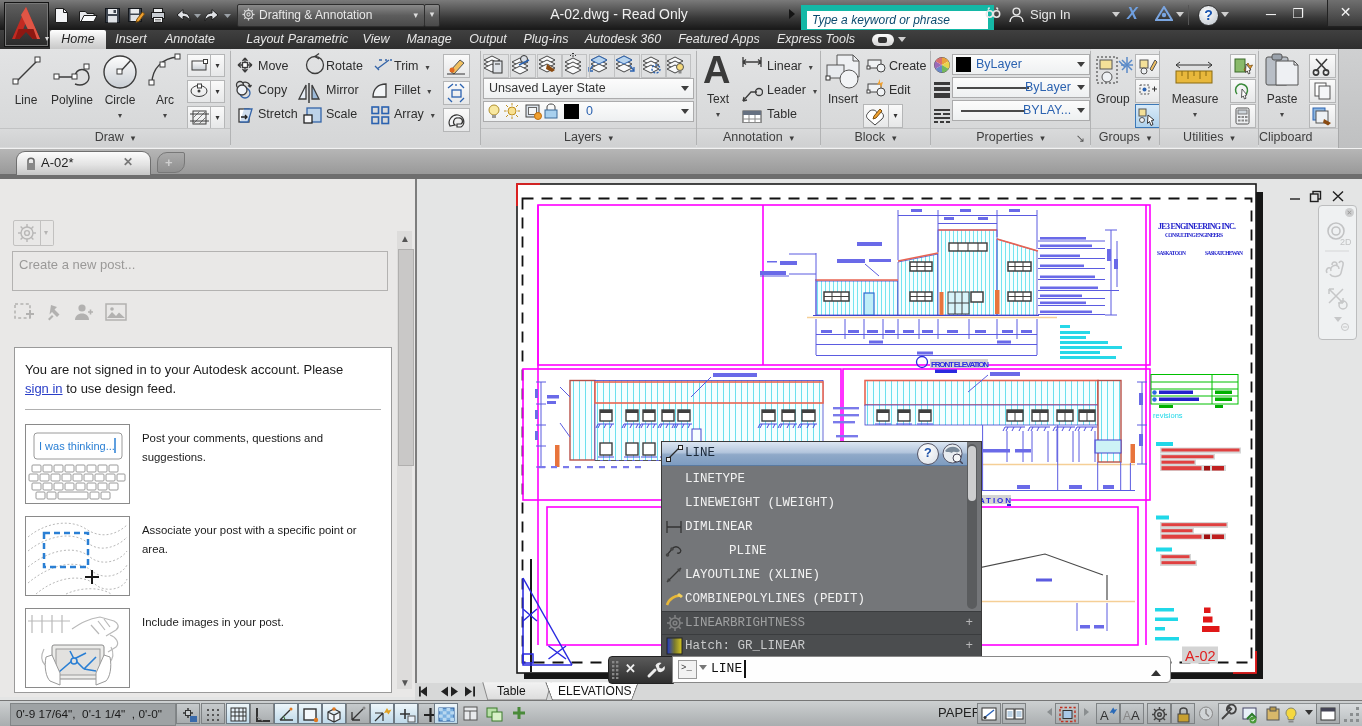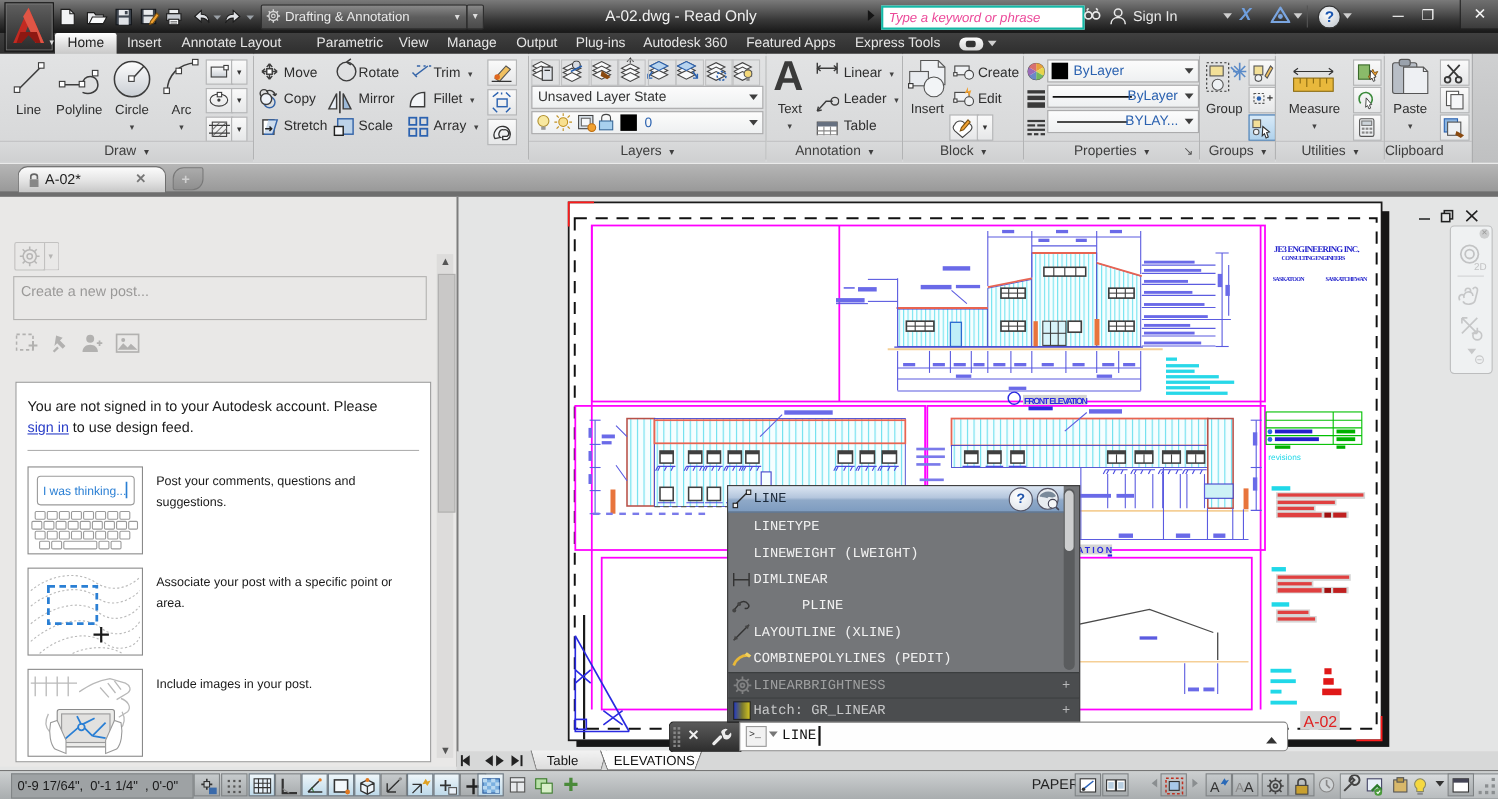--- a/index.html
+++ b/index.html
@@ -6,26 +6,26 @@
 body{width:1362px;height:726px;position:relative;overflow:hidden;font-family:"Liberation Sans",sans-serif;background:#e4e5e5;font-size:12px;}
 .abs{position:absolute;}
 
 #titlebar{left:0;top:0;width:1362px;height:30px;background:linear-gradient(#7a7a7a,#5a5a5a 30%,#383838 60%,#1b1b1b 95%);}
 #logo{left:4px;top:2px;width:43px;height:43px;background:linear-gradient(#5f5f5f,#2a2a2a);border:1px solid #141414;box-shadow:inset 0 0 0 1px #777;z-index:30;}
 #logo svg{position:absolute;left:3px;top:3px;}
 .qat{top:7px;height:17px;}
 #wsdd{left:237px;top:4px;width:186px;height:21px;background:linear-gradient(#8a8a8a,#5d5d5d 50%,#4a4a4a);border:1px solid #2e2e2e;border-radius:2px;color:#e8e8e8;font-size:12px;line-height:20px;}
 #wsdd2{left:424px;top:4px;width:14px;height:21px;background:linear-gradient(#8a8a8a,#5d5d5d 50%,#4a4a4a);border:1px solid #2e2e2e;border-radius:2px;color:#ddd;text-align:center;line-height:19px;font-size:9px;}
 #wtitle{left:619px;top:6px;transform:translateX(-50%);color:#f0f0f0;font-size:14px;white-space:nowrap;}
-#search{left:801px;top:5px;width:176px;height:18px;background:#fff;border:2px solid #14b8a6;color:#ec4899;font-style:italic;font-size:12px;line-height:18px;padding-left:5px;}
+#search{left:801px;top:5px;width:176px;height:18px;background:#fff;border:6px solid #14b8a6;color:#0c4a6e;font-style:italic;font-size:12px;line-height:18px;padding-left:5px;}
 .tbtxt{color:#e8e8e8;font-size:13px;}
 .winbtn{top:6px;color:#f5f5f5;font-size:14px;text-align:center;}
 
 #tabrow{left:0;top:30px;width:1362px;height:19px;background:linear-gradient(#404040,#2e2e2e);}
-.rtab{position:absolute;top:30px;height:19px;line-height:19px;color:#e6e6e6;font-size:12.5px;text-align:center;}
+.rtab{position:absolute;top:30px;height:19px;line-height:19px;color:#e6e6e6;font-size:12.5px;text-align:center;font-style:italic;}
 #tabhome{background:linear-gradient(#ffffff,#dcdcdc 60%,#c8c8c8);color:#222;border-radius:2px 2px 0 0;}
 
 #ribbon{left:0;top:49px;width:1362px;height:99px;background:#d8d9da;border-bottom:1px solid #9a9b9c;}
 .panel{position:absolute;top:0;height:98px;background:linear-gradient(#e2e3e4,#d5d6d7);}
 .plabel{position:absolute;bottom:0;left:0;right:0;height:18px;background:linear-gradient(#d9dadb,#cfd0d1);border-top:1px solid #c2c3c4;color:#3e3e3e;text-align:center;line-height:17px;font-size:12.5px;}
 .psep{position:absolute;top:2px;height:94px;width:1px;background:#b2b3b4;border-right:1px solid #ececec;}
 .blab{position:absolute;font-size:12px;color:#2e2e2e;text-align:center;}
 .rowitem{position:absolute;font-size:12.5px;color:#2e2e2e;white-space:nowrap;}
 .dda{color:#444;font-size:8px;}
 .smbtn{position:absolute;background:linear-gradient(#fafafa,#e6e7e8);border:1px solid #b5b6b7;}
@@ -152,21 +152,21 @@
 <div class="abs" style="left:1188px;top:5px;width:1px;height:20px;background:#555;"></div>
 <div class="abs" style="left:1198px;top:5px;width:19px;height:19px;border-radius:50%;background:radial-gradient(circle at 40% 35%,#fdfdfd,#cfd4da 70%);border:1px solid #333;color:#1a55b0;font-weight:bold;text-align:center;line-height:19px;font-size:14px;">?</div>
 <div class="abs" style="left:1221px;top:12px;width:0;height:0;border:4px solid transparent;border-top:5px solid #cfcfcf;"></div>
 <div class="abs winbtn" style="left:1259px;width:24px;">─</div>
 <div class="abs winbtn" style="left:1286px;width:24px;font-size:13px;">❐</div>
 <div class="abs winbtn" style="left:1327px;top:0px;width:35px;height:26px;background:linear-gradient(#6f6f6f,#3a3a3a);border:1px solid #222;border-top:none;line-height:25px;">✕</div>
 <div id="tabrow" class="abs"></div>
 <div class="rtab" id="tabhome" style="left:50px;width:56px;">Home</div>
 <div class="rtab" style="left:106px;width:50px;">Insert</div>
 <div class="rtab" style="left:156px;width:68px;">Annotate</div>
-<div class="rtab" style="left:208px;width:58px;">Layout</div>
+<div class="rtab" style="left:236px;width:58px;">Layout</div>
 <div class="rtab" style="left:282px;width:72px;">Parametric</div>
 <div class="rtab" style="left:354px;width:44px;">View</div>
 <div class="rtab" style="left:398px;width:62px;">Manage</div>
 <div class="rtab" style="left:460px;width:56px;">Output</div>
 <div class="rtab" style="left:516px;width:60px;">Plug-ins</div>
 <div class="rtab" style="left:576px;width:94px;">Autodesk 360</div>
 <div class="rtab" style="left:670px;width:98px;">Featured Apps</div>
 <div class="rtab" style="left:768px;width:96px;">Express Tools</div>
 <div class="abs" style="left:872px;top:34px;width:22px;height:12px;background:linear-gradient(#fdfdfd,#d5d5d5);border-radius:6px;"></div>
 <div class="abs" style="left:878px;top:37px;width:9px;height:6px;background:#333;border-radius:2px;"></div>

